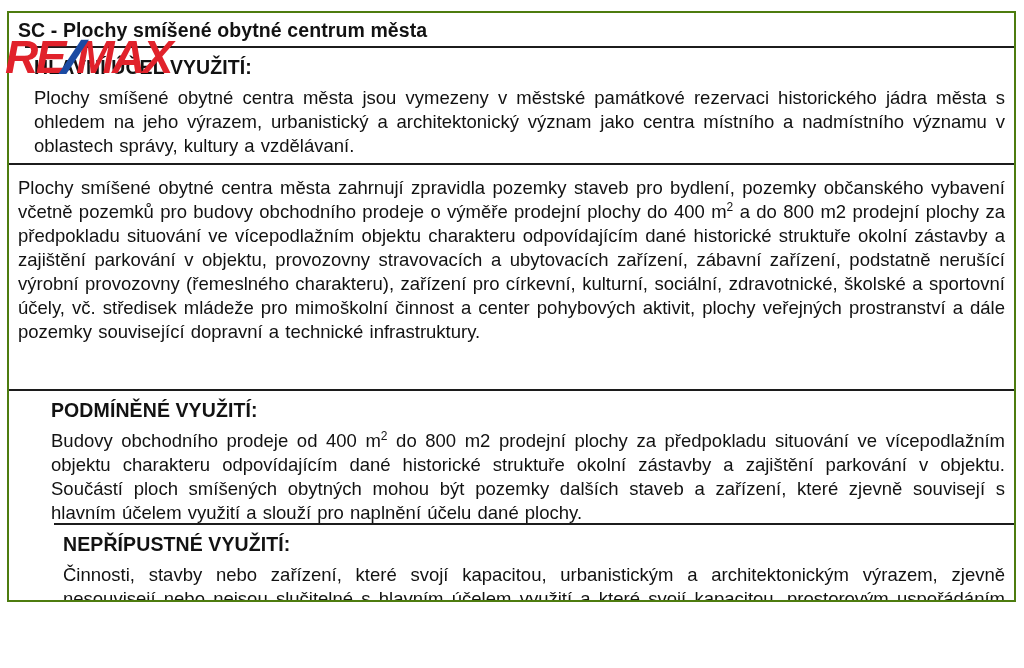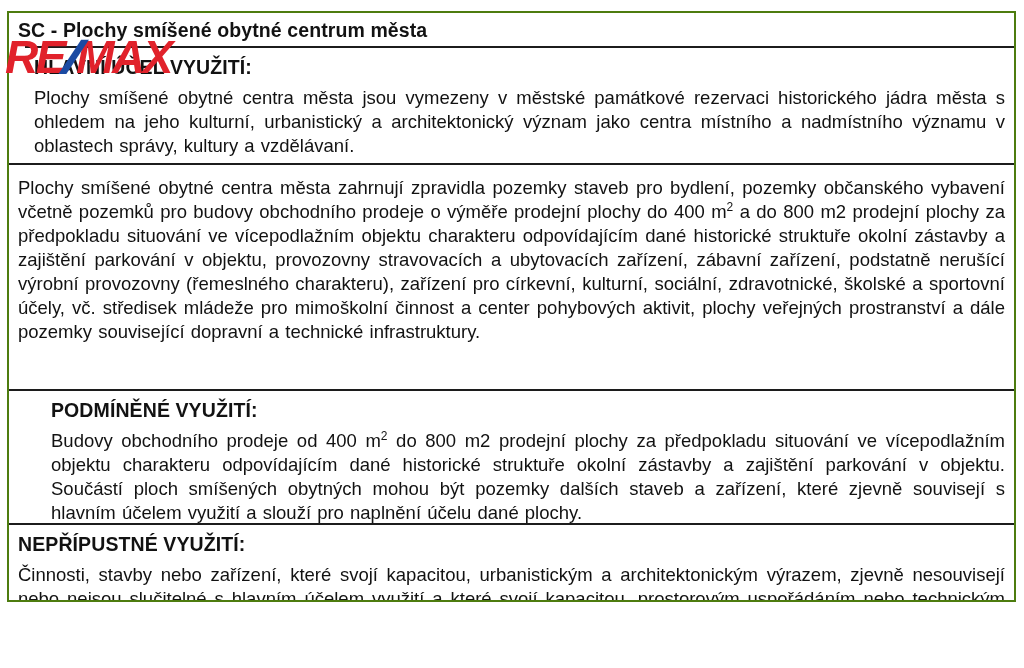--- a/index.html
+++ b/index.html
@@ -30,21 +30,21 @@
     box-sizing: border-box;
     padding: 4px 9px 0 9px;
     border-top: 2px solid #1c1c1c;
     overflow: hidden;
   }
   .row:first-child { border-top: none; }
   .row-title    { height: 33px; padding-top: 5px; }
   .row-hlavni   { height: 117px; margin-left: 16px; }
   .row-pripustne{ height: 226px; }
   .row-podminene{ height: 134px; padding-left: 42px; }
-  .row-nepripustne { height: 138px; }
+  .row-nepripustne { height: 138px; margin-left: 45px; }
   h1, h2 {
     font-size: 19.5px;
     font-weight: bold;
     line-height: 24px;
     margin: 0;
     letter-spacing: 0.1px;
   }
   h2 { margin-top: 3px; }
   p {
     font-size: 18.5px;
@@ -82,21 +82,21 @@
 <body>
 
 <div class="panel">
 
   <div class="row row-title">
     <h1>SC - Plochy smíšené obytné centrum města</h1>
   </div>
 
   <div class="row row-hlavni">
     <h2>HLAVNÍ ÚČEL VYUŽITÍ:</h2>
-    <p>Plochy smíšené obytné centra města jsou vymezeny v městské památkové rezervaci historického jádra města s ohledem na jeho kulturní, urbanistický a architektonický význam jako centra místního a nadmístního významu v oblastech správy, kultury a vzdělávaní.</p>
+    <p>Plochy smíšené obytné centra města jsou vymezeny v městské památkové rezervaci historického jádra města s ohledem na jeho výrazem, urbanistický a architektonický význam jako centra místního a nadmístního významu v oblastech správy, kultury a vzdělávaní.</p>
   </div>
 
   <div class="row row-pripustne">
     <p><span>Plochy smíšené obytné centra města zahrnují zpravidla pozemky staveb pro bydlení, pozemky občanského vybavení včetně pozemků pro budovy obchodního prodeje o výměře prodejní plochy do 400 m</span><sup>2</sup><span> a do 800 m2 prodejní plochy za předpokladu situování ve vícepodlažním objektu charakteru odpovídajícím dané historické struktuře okolní zástavby a zajištění parkování v objektu, provozovny stravovacích a ubytovacích zařízení, zábavní zařízení, podstatně nerušící výrobní provozovny (řemeslného charakteru), zařízení pro církevní, kulturní, sociální, zdravotnické, školské a sportovní účely, vč. středisek mládeže pro mimoškolní činnost a center pohybových aktivit, plochy veřejných prostranství a dále pozemky související dopravní a technické infrastruktury.</span></p>
   </div>
 
   <div class="row row-podminene">
     <h2>PODMÍNĚNÉ VYUŽITÍ:</h2>
     <p><span>Budovy obchodního prodeje od 400 m</span><sup>2</sup><span> do 800 m2 prodejní plochy za předpokladu situování ve vícepodlažním objektu charakteru odpovídajícím dané historické struktuře okolní zástavby a zajištění parkování v objektu. Součástí ploch smíšených obytných mohou být pozemky dalších staveb a zařízení, které zjevně souvisejí s hlavním účelem využití a slouží pro naplnění účelu dané plochy.</span></p>
   </div>

